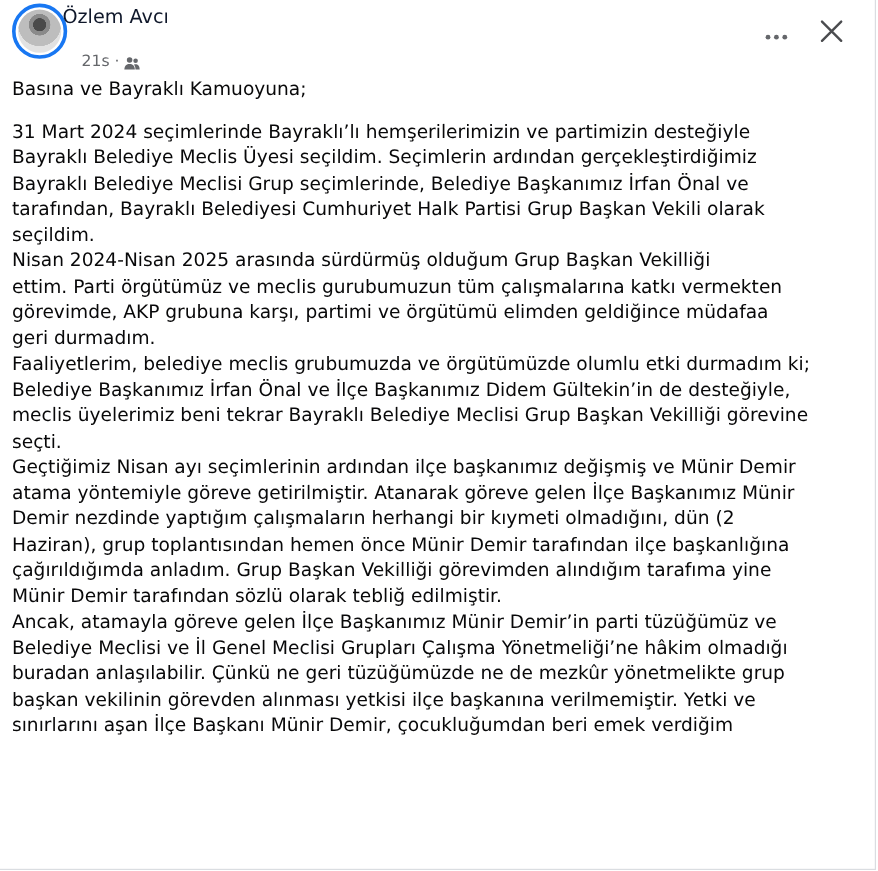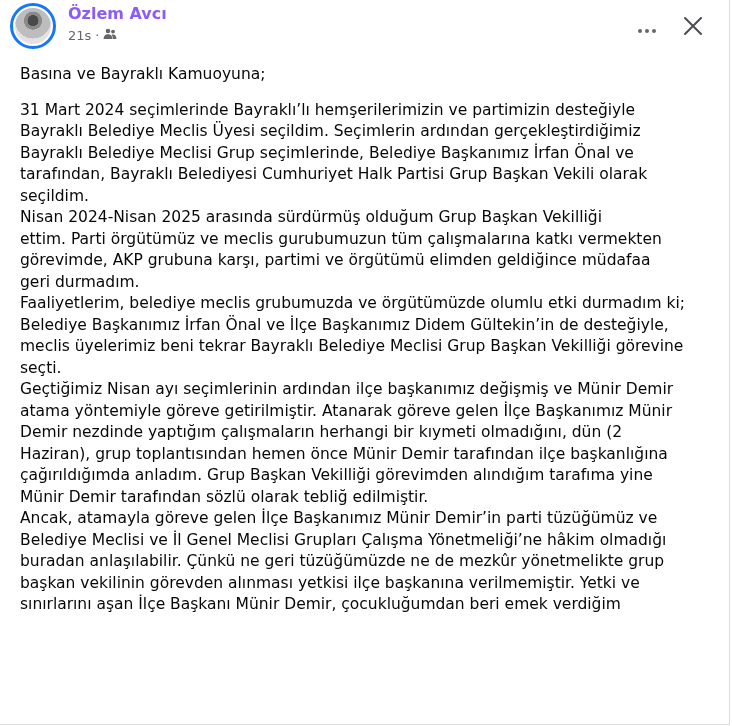--- a/index.html
+++ b/index.html
@@ -17,38 +17,38 @@
     .avatar {
       position: absolute; left: 10px; top: 3px; width: 46px; height: 46px;
       border-radius: 50%; border: 3px solid #1877f2; box-sizing: border-box;
       background: #fff; padding: 2px;
     }
     .avatar-img {
       width: 100%; height: 100%; border-radius: 50%;
       background: radial-gradient(circle at 50% 35%, #4a4a4a 0 18%, #8a8a8a 19% 30%, #bdbdbd 31% 60%, #e2e2e2 61%);
     }
     .name {
-      position: absolute; left: 68px; top: 4px; font-size: 16px; font-weight: 700;
-      color: #8b5cf6; letter-spacing: 0;
+      position: absolute; left: 52px; top: 4px; font-size: 16px; font-weight: 400;
+      color: #0f172a; letter-spacing: 0;
     }
     .meta {
-      position: absolute; left: 68px; top: 28px; font-size: 13px; color: #65676b;
-      display: flex; align-items: flex-start; gap: 4px;
+      position: absolute; left: 68px; top: 44px; font-size: 13px; color: #65676b;
+      display: flex; align-items: flex-end; gap: 4px;
     }
     .meta svg { display: block; }
     .more-btn {
       position: absolute; left: 630px; top: 11px; width: 34px; height: 34px;
       display: flex; align-items: center; justify-content: center; cursor: pointer;
     }
     .close-btn {
       position: absolute; left: 676px; top: 11px; width: 34px; height: 34px;
       display: flex; align-items: center; justify-content: center; cursor: pointer;
     }
     .body-text {
-      position: absolute; left: 20px; top: 64px; width: 712px;
+      position: absolute; left: 10px; top: 64px; width: 712px;
       font-size: 15.5px; line-height: 21.5px; color: #080809;
     }
     .body-text p { margin: 0; }
     .body-text p.greeting { margin-bottom: 14px; }
     .body-text .line { display: block; white-space: nowrap; }
   </style>
 </head>
 <body>
 
 <div class="post">

